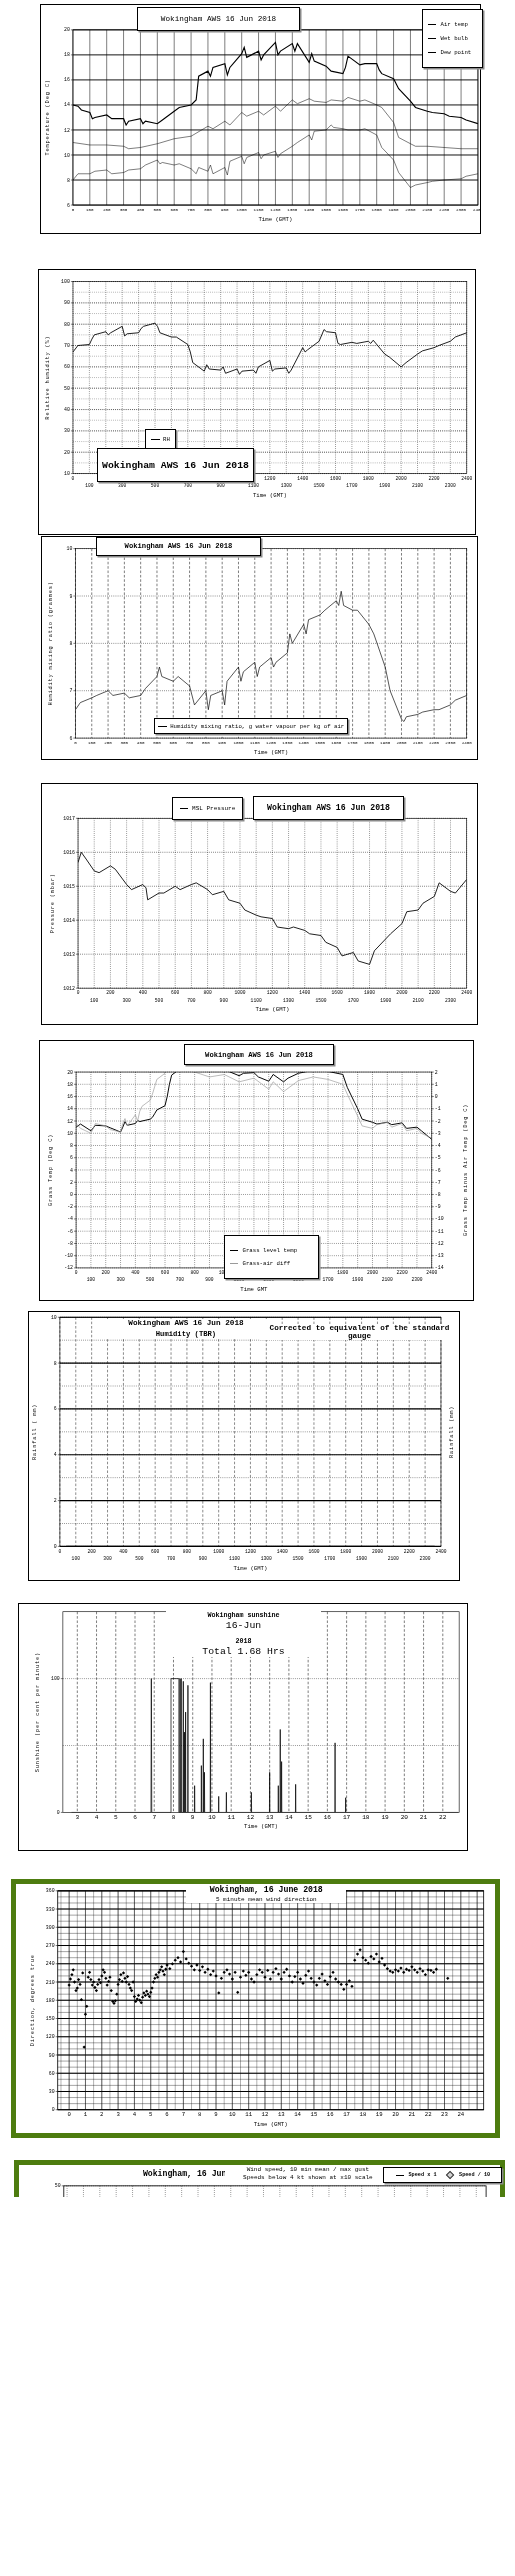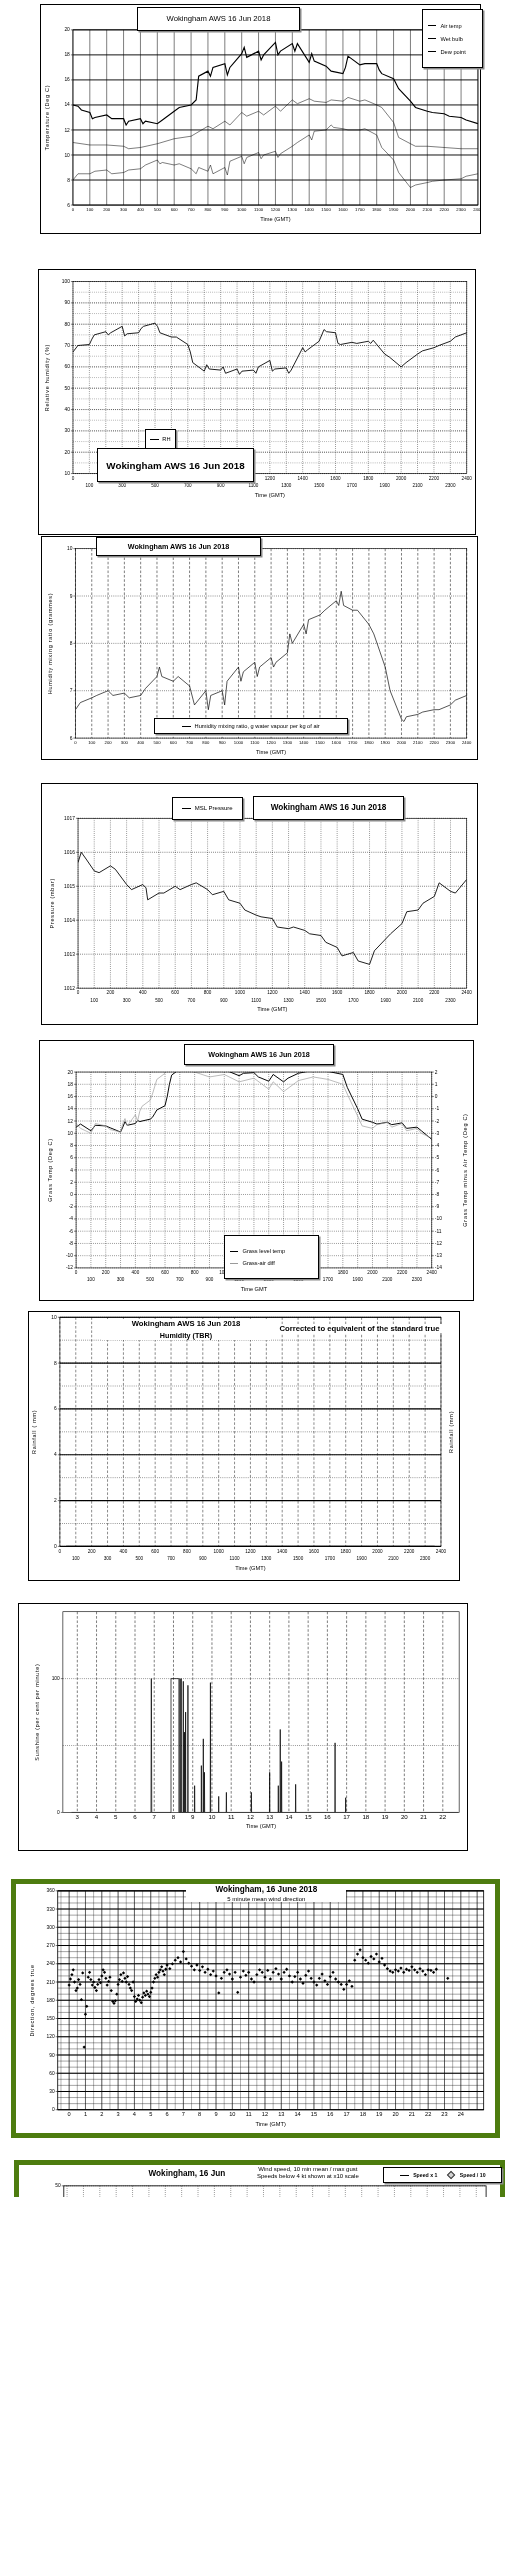--- a/index.html
+++ b/index.html
@@ -1,17 +1,17 @@
 <!DOCTYPE html>
 <html style="font-size:8.2px"><head>
 <meta charset="utf-8">
 <style>
   html,body{margin:0;padding:0;background:#fff;}
   #page{position:relative;width:515px;height:2197px;background:#ffffff;
-        font-family:Liberation Sans, sans-serif;color:#000;overflow:hidden;}
+        font-family:Liberation Mono, monospace;color:#000;overflow:hidden;}
   .panel{position:absolute;background:#fff;border:0.5px solid #000;}
   .panel.thick{border:5px solid #4d7c0f;}
   .panel svg{position:absolute;left:0;top:0;z-index:1;}
   .obox{position:absolute;background:#fff;border:0.5px solid #000;
         box-shadow:1.5px 1.5px 0 #8a8a8a;z-index:3;display:flex;
         align-items:center;justify-content:center;text-align:center;}
   .plain{position:absolute;background:#fff;z-index:3;text-align:center;}
   .leg{flex-direction:column;align-items:flex-start;padding:2.1px 4.6px;}
   .leg-item{display:flex;align-items:center;gap:4.1px;white-space:nowrap;}
   .sw{display:inline-block;flex:0 0 auto;}
@@ -692,21 +692,21 @@
         <text x="769.1666666666667" y="481" text-anchor="middle" font-size="9" fill="#000">2300</text>
         <text x="430" y="500" text-anchor="middle" font-size="11" fill="#000">Time (GMT)</text>
         <text x="14" y="232.5" text-anchor="middle" font-size="10.5" fill="#000" transform="rotate(-90 14 232.5)" letter-spacing="1.5">Rainfall ( mm)</text>
         <text x="823" y="232.5" text-anchor="middle" font-size="10.5" fill="#000" transform="rotate(-90 823 232.5)" letter-spacing="1.5">Rainfall (mm)</text>
       </svg>
     <div class="plain" style="left:72px;top:7.2px;width:170px;">
       <div style="font-size:7.7px;font-weight:bold;">Wokingham AWS 16 Jun 2018</div>
       <div style="font-size:7.2px;font-weight:bold;margin-top:3.1px;">Humidity (TBR)</div>
     </div>
     <div class="plain" style="left:231px;top:12.4px;width:199px;font-size:7.7px;font-weight:bold;">
-      <span>Corrected to equivalent of the standard true</span>
+      <span>Corrected to equivalent of the standard gauge</span>
     </div>
   </div>
 
   <div class="panel" style="left:18px;top:1603px;width:448px;height:246px;">
       <svg width="448" height="246" viewBox="0 0 870 478">
         <line x1="113.03398058252426" y1="15" x2="113.03398058252426" y2="405" stroke="#000" stroke-width="1" stroke-dasharray="5,3.5"></line>
         <line x1="150.4126213592233" y1="15" x2="150.4126213592233" y2="405" stroke="#000" stroke-width="1" stroke-dasharray="5,3.5"></line>
         <line x1="187.79126213592232" y1="15" x2="187.79126213592232" y2="405" stroke="#000" stroke-width="1" stroke-dasharray="5,3.5"></line>
         <line x1="225.16990291262135" y1="15" x2="225.16990291262135" y2="405" stroke="#000" stroke-width="1" stroke-dasharray="5,3.5"></line>
         <line x1="262.54854368932035" y1="15" x2="262.54854368932035" y2="405" stroke="#000" stroke-width="1" stroke-dasharray="5,3.5"></line>
@@ -756,20 +756,26 @@
         <text x="598.9563106796116" y="417" text-anchor="middle" font-size="12" fill="#000">16</text>
         <text x="636.3349514563106" y="417" text-anchor="middle" font-size="12" fill="#000">17</text>
         <text x="673.7135922330096" y="417" text-anchor="middle" font-size="12" fill="#000">18</text>
         <text x="711.0922330097087" y="417" text-anchor="middle" font-size="12" fill="#000">19</text>
         <text x="748.4708737864078" y="417" text-anchor="middle" font-size="12" fill="#000">20</text>
         <text x="785.8495145631067" y="417" text-anchor="middle" font-size="12" fill="#000">21</text>
         <text x="823.2281553398058" y="417" text-anchor="middle" font-size="12" fill="#000">22</text>
         <text x="470" y="436" text-anchor="middle" font-size="11" fill="#000">Time (GMT)</text>
         <text x="39" y="210" text-anchor="middle" font-size="10.5" fill="#000" transform="rotate(-90 39 210)" letter-spacing="1.5">Sunshine (per cent per minute)</text>
       </svg>
+    <div class="plain" style="left:147px;top:7.2px;width:155px;">
+      <div style="font-size:6.7px;font-weight:bold;">Wokingham sunshine</div>
+      <div style="font-size:9.8px;margin-top:1px;">16-Jun</div>
+      <div style="font-size:6.7px;font-weight:bold;margin-top:6.2px;">2018</div>
+      <div style="font-size:9.8px;margin-top:1px;">Total 1.68 Hrs</div>
+    </div>
   </div>
 
   <div class="panel thick" style="left:11.3px;top:1879px;width:479px;height:249px;">
       <svg width="479" height="249" viewBox="0 0 930 483">
         <line x1="87.33716475095785" y1="13" x2="87.33716475095785" y2="438" stroke="#000" stroke-width="0.6"></line>
         <line x1="103.1800766283525" y1="13" x2="103.1800766283525" y2="438" stroke="#000" stroke-width="0.6"></line>
         <line x1="119.02298850574712" y1="13" x2="119.02298850574712" y2="438" stroke="#000" stroke-width="0.6"></line>
         <line x1="134.86590038314176" y1="13" x2="134.86590038314176" y2="438" stroke="#000" stroke-width="0.6"></line>
         <line x1="150.70881226053643" y1="13" x2="150.70881226053643" y2="438" stroke="#000" stroke-width="0.6"></line>
         <line x1="166.55172413793105" y1="13" x2="166.55172413793105" y2="438" stroke="#000" stroke-width="0.6"></line>

